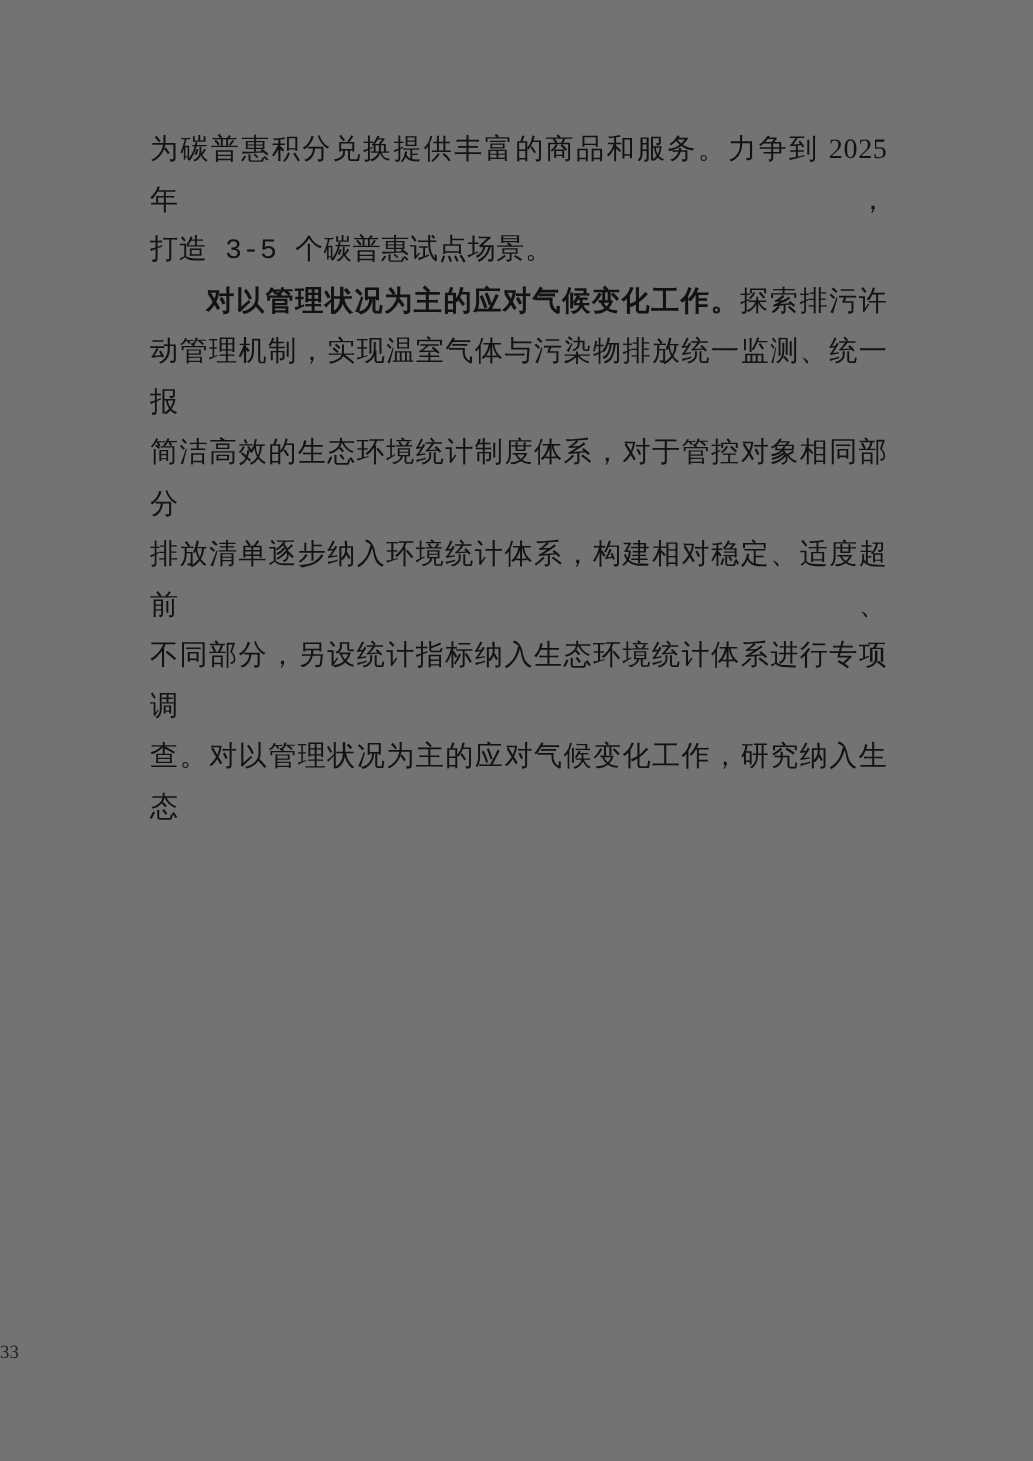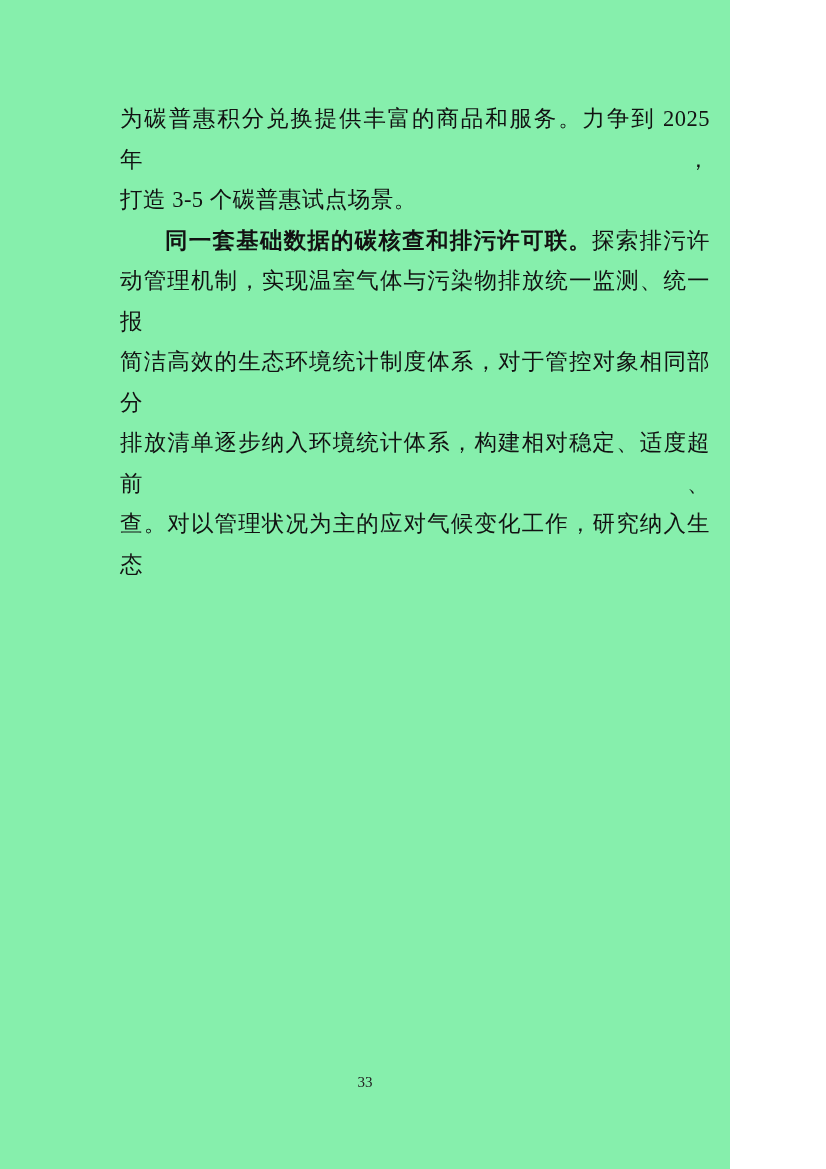--- a/index.html
+++ b/index.html
@@ -2,23 +2,23 @@
 <html><head>
 <meta charset="utf-8">
 <style>
   html, body {
     margin: 0;
     padding: 0;
     background: #ffffff;
   }
   .page {
     position: relative;
-    width: 730px;
+    width: 826px;
     height: 1169px;
-    background: #86efac;
+    background: #737373;
     color: #121212;
     font-family: "Liberation Serif", "DejaVu Serif", serif;
     overflow: hidden;
   }
   .content {
     position: absolute;
     left: 120px;
     top: 99px;
     width: 590px;
   }
@@ -29,58 +29,60 @@
   .line {
     font-size: 22.5px;
     line-height: 40.5px;
     text-align: justify;
     text-align-last: justify;
     letter-spacing: 0.5px;
     white-space: normal;
   }
   .line.end {
     text-align-last: left;
+    font-family: Liberation Mono, monospace;
   }
   .line.indent {
     text-indent: 2em;
   }
   .lead {
     font-weight: bold;
   }
   .heading {
     margin: 19px 0 18px 0;
     font-size: 22.5px;
     line-height: 40px;
     font-weight: bold;
     text-indent: 2em;
     letter-spacing: 0.5px;
   }
   .page-number {
     position: absolute;
     top: 1072px;
     left: 0;
     width: 100%;
-    text-align: center;
+    text-align: left;
     font-size: 15px;
     line-height: 20px;
     color: #222222;
   }
 </style>
 </head>
 <body>
 
 <div class="page">
   <div class="content">
     <div class="para">
         <div class="line"><span>为碳普惠积分兑换提供丰富的商品和服务。力争到 2025 年，</span></div>
         <div class="line end"><span>打造 3-5 个碳普惠试点场景。</span></div>
       </div>
     <div class="para">
-        <div class="line indent"><span class="lead">同一套基础数据的碳核查和排污许可联。</span><span>探索排污许</span></div>
+        <div class="line indent"><span class="lead">对以管理状况为主的应对气候变化工作。</span><span>探索排污许</span></div>
         <div class="line"><span>动管理机制，实现温室气体与污染物排放统一监测、统一报</span></div>
         <div class="line"><span>简洁高效的生态环境统计制度体系，对于管控对象相同部分</span></div>
         <div class="line"><span>排放清单逐步纳入环境统计体系，构建相对稳定、适度超前、</span></div>
+        <div class="line"><span>不同部分，另设统计指标纳入生态环境统计体系进行专项调</span></div>
         <div class="line"><span>查。对以管理状况为主的应对气候变化工作，研究纳入生态</span></div>
       </div>
 
   </div>
   <div class="page-number">33</div>
 </div>
 
 </body></html>

